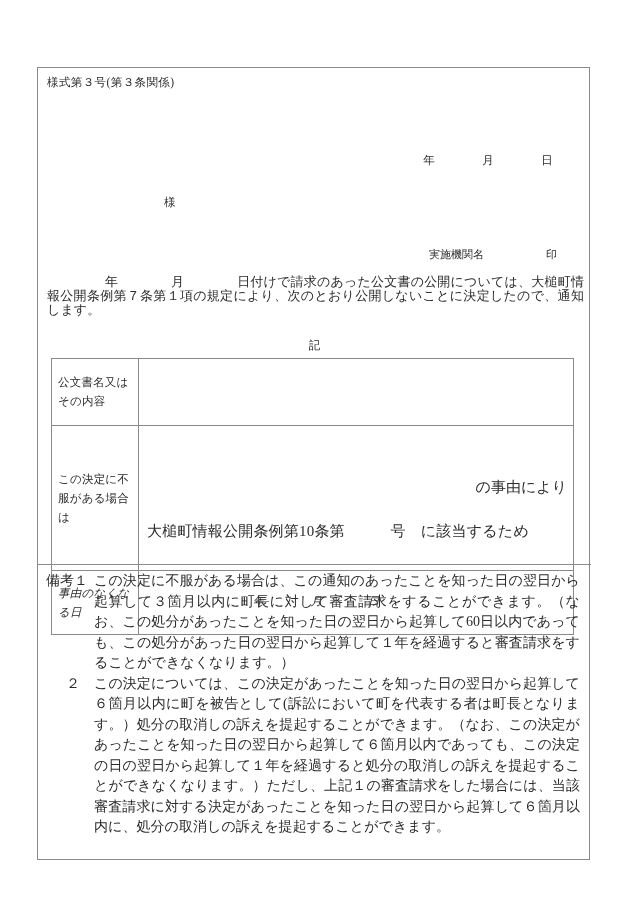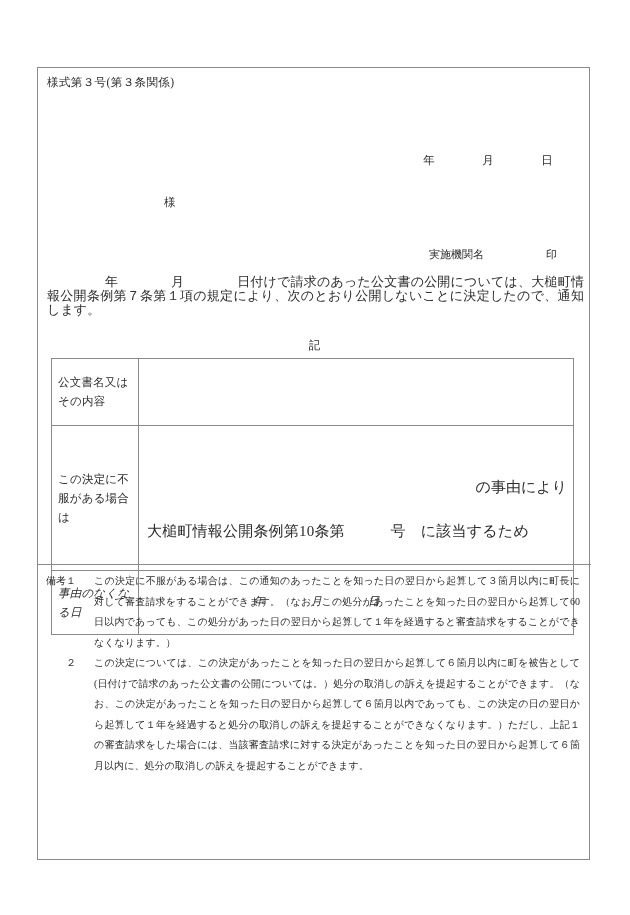--- a/index.html
+++ b/index.html
@@ -171,21 +171,21 @@
 
   
   .notes {
     position: absolute;
     left: 0;
     top: 496px;
     width: 553px;
     box-sizing: border-box;
     border-top: 1px solid #8a8a8a;
     padding: 6px 11px 8px 8px;
-    font-size: 10px;
+    font-size: 14px;
     line-height: 20.5px;
   }
   .note {
     display: flex;
     align-items: flex-start;
   }
   .note .marker {
     flex: 0 0 auto;
     white-space: pre;
   }
@@ -244,19 +244,19 @@
       </tbody>
         </table>
 
       <div class="notes">
         <div class="note note-1">
           <span class="marker">備考１</span>
           <span class="note-body">この決定に不服がある場合は、この通知のあったことを知った日の翌日から起算して３箇月以内に町長に対して審査請求をすることができます。（なお、この処分があったことを知った日の翌日から起算して60日以内であっても、この処分があった日の翌日から起算して１年を経過すると審査請求をすることができなくなります。）</span>
         </div>
         <div class="note note-2">
           <span class="marker">２</span>
-          <span class="note-body">この決定については、この決定があったことを知った日の翌日から起算して６箇月以内に町を被告として(日付けで請求のあった公文書の公開については。）処分の取消しの訴えを提起することができます。（なお、この決定があったことを知った日の翌日から起算して６箇月以内であっても、この決定の日の翌日から起算して１年を経過すると処分の取消しの訴えを提起することができなくなります。）ただし、上記１の審査請求をした場合には、当該審査請求に対する決定があったことを知った日の翌日から起算して６箇月以内に、処分の取消しの訴えを提起することができます。</span>
+          <span class="note-body">この決定については、この決定があったことを知った日の翌日から起算して６箇月以内に町を被告として(訴訟において町を代表する者は町長となります。）処分の取消しの訴えを提起することができます。（なお、この決定があったことを知った日の翌日から起算して６箇月以内であっても、この決定の日の翌日から起算して１年を経過すると処分の取消しの訴えを提起することができなくなります。）ただし、上記１の審査請求をした場合には、当該審査請求に対する決定があったことを知った日の翌日から起算して６箇月以内に、処分の取消しの訴えを提起することができます。</span>
         </div>
       </div>
 
     </div>
   </div>
 </div>
 
 </body></html>

